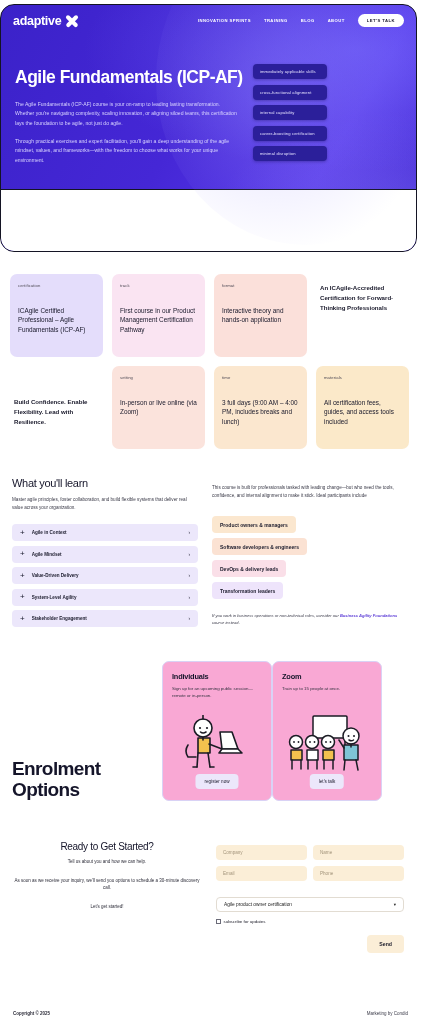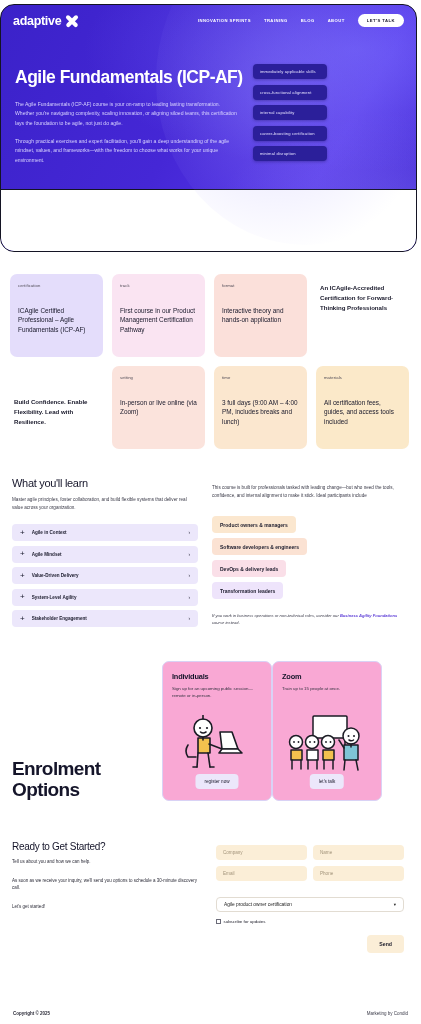--- a/index.html
+++ b/index.html
@@ -131,21 +131,21 @@
   .ecard p{ font-size:4.4px; line-height:1.6; color:#33333f; margin-top:4px; }
   .ecard .art{ position:absolute; left:0; right:0; top:52px; height:58px; display:flex; align-items:center; justify-content:center; }
   .ebtn{
     position:absolute; bottom:11px; left:50%; transform:translateX(-50%);
     background:#ece7fb; border-radius:4px; font-size:4.6px; color:#1b1b2c;
     padding:5px 9px; white-space:nowrap; border:none;
   }
 
   
   .contact{ display:flex; padding: 40px 12px 0 12px; gap:14px; }
-  .contact-left{ width:190px; }
+  .contact-left{ width:190px;text-align:center; }
   .contact-left .h2{ font-size:10px; }
   .cl-p{ font-size:4.5px; line-height:1.7; color:#2c2c38; margin-top:6px; }
   .cl-p.gap{ margin-top:11px; }
   .contact-right{ width:188px; padding-top:4px; }
   .frow{ display:flex; gap:6px; margin-bottom:6px; }
   .fin{
     flex:1; height:15px; border:none; border-radius:4px; background:#fbeed7;
     font-size:4.6px; color:#8a7f6a; padding:0 7px;
     font-family:"Liberation Sans", sans-serif;
   }

